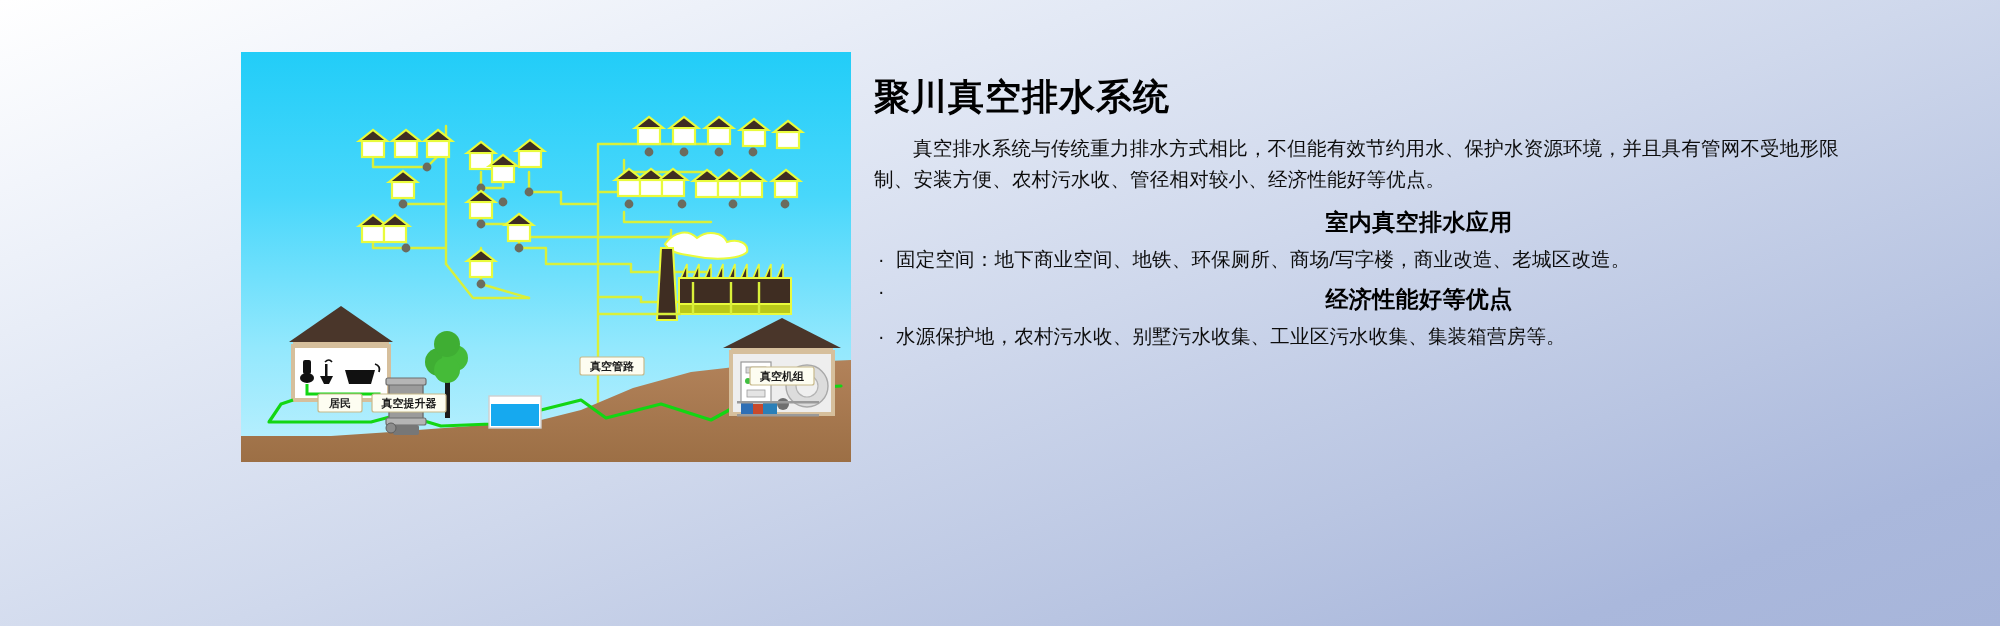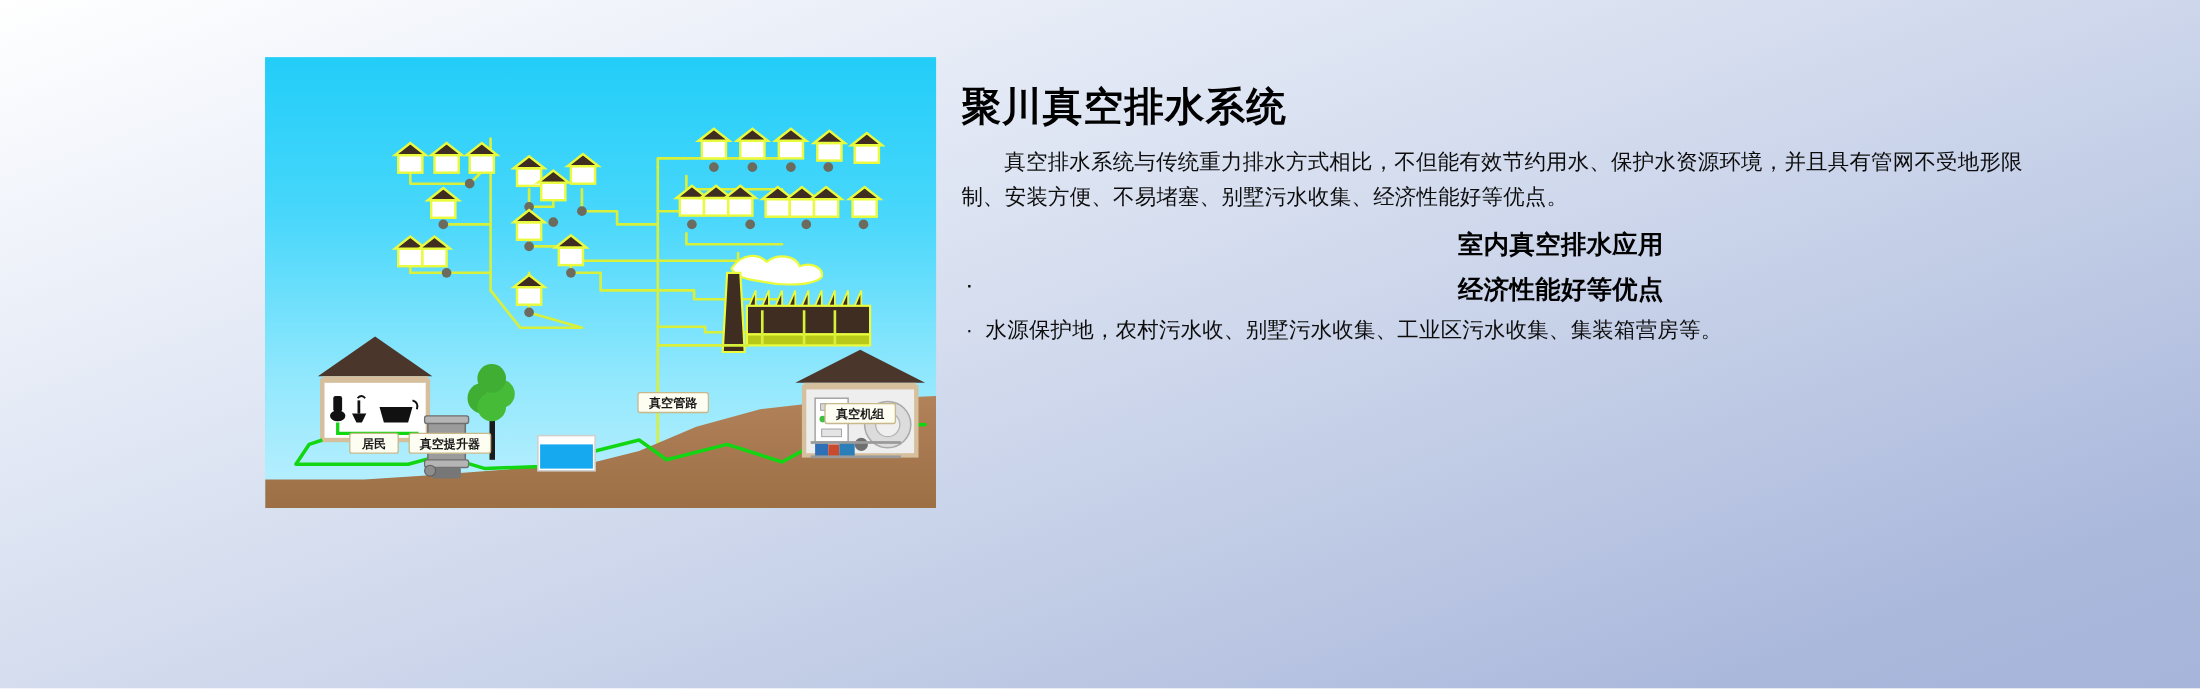--- a/index.html
+++ b/index.html
@@ -350,26 +350,27 @@
         <rect x="509" y="315" width="64" height="18" rx="2" fill="#fdfdf1" stroke="#c8b98a" stroke-width="1.2"></rect>
         <text class="chip-text" x="541" y="328" text-anchor="middle">真空机组</text>
       </g>
     </svg>
   </div>
 
   <div id="text-col">
 
     <h1 class="main-title">聚川真空排水系统</h1>
 
-    <p class="intro-para">真空排水系统与传统重力排水方式相比，不但能有效节约用水、保护水资源环境，并且具有管网不受地形限制、安装方便、不易堵塞、别墅污水收集、经济性能好等优点。</p>
+    <p class="intro-para">真空排水系统与传统重力排水方式相比，不但能有效节约用水、保护水资源环境，并且具有管网不受地形限制、安装方便、农村污水收、管径相对较小、经济性能好等优点。</p>
 
     <h2 class="sec-head">室内真空排水应用</h2>
     <ul class="bullet-list">
       <li>
         <span class="dot">·</span>
+        <span>固定空间：地下商业空间、地铁、环保厕所、商场/写字楼，商业改造、老城区改造。</span>
       </li>
       <li>
         <span class="dot">·</span>
       </li>
     </ul>
 
     <h2 class="sec-head">经济性能好等优点</h2>
     <ul class="bullet-list">
       <li>
         <span class="dot">·</span>

